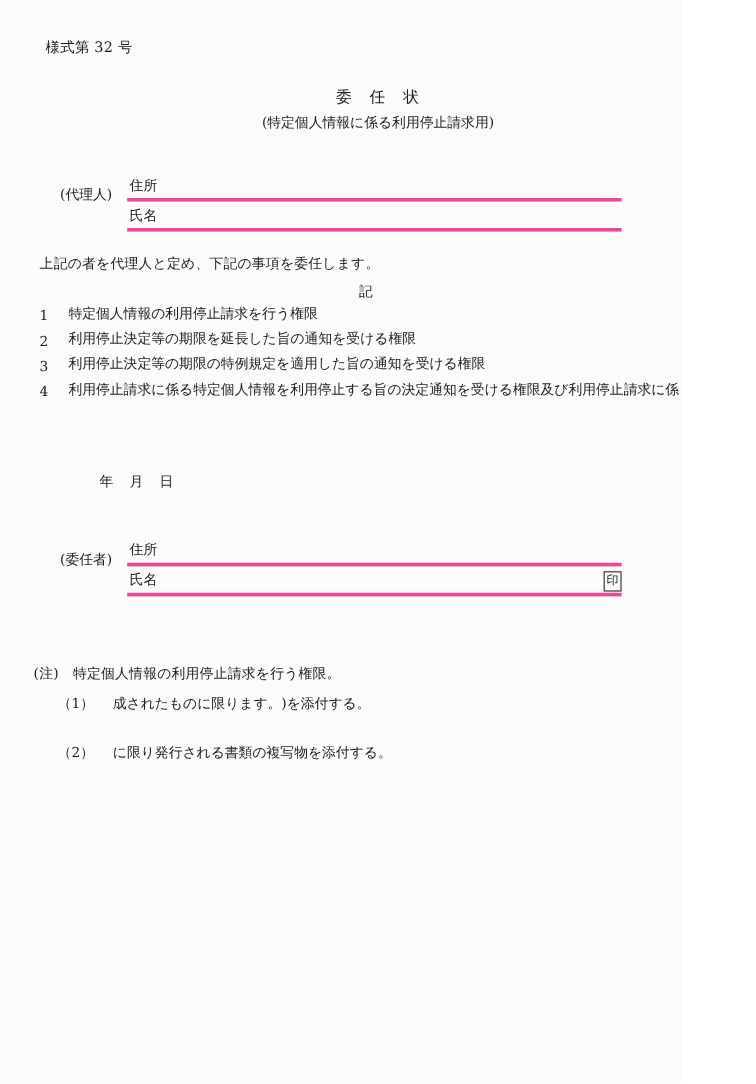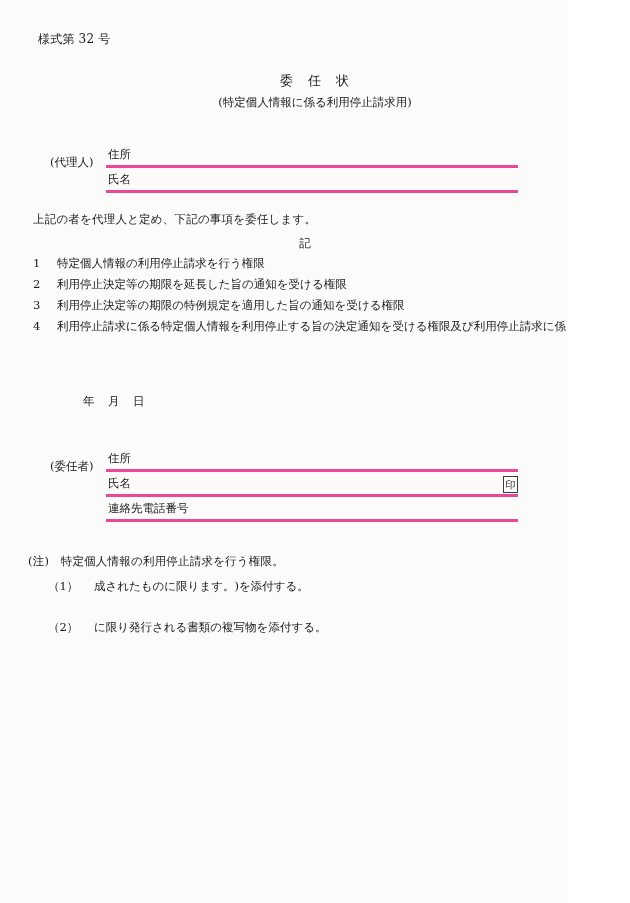--- a/index.html
+++ b/index.html
@@ -120,20 +120,21 @@
   }
   .clause .num {
     position: absolute;
     left: 0;
     top: 0;
     width: 22px;
   }
   .clause .body {
     display: block;
     margin-left: 24px;
+    font-family: Liberation Mono, monospace;
   }
   .clause .cont {
     display: block;
     margin-left: 24px;
   }
 
   
   #date-line {
     left: 83px;
     top: 396px;
@@ -219,23 +220,20 @@
 
   <div class="field-row" style="top:452px;">
     <span class="field-label">住所</span>
   </div>
 
   <div class="field-row" style="top:477px;">
     <span class="field-label">氏名</span>
     <span class="seal-box">印</span>
   </div>
 
-  <div class="field-row" style="top:502px;">
-    <span class="field-label">連絡先電話番号</span>
-  </div>
 
   <div class="t" id="notes-head">(注)　特定個人情報の利用停止請求を行う権限。</div>
 
   <div class="note" style="top:577px;">
     <span class="note-num">（1）</span>
     <span class="note-cont">成されたものに限ります。)を添付する。</span>
   </div>
 
   <div class="note" style="top:618px;">
     <span class="note-num">（2）</span>

